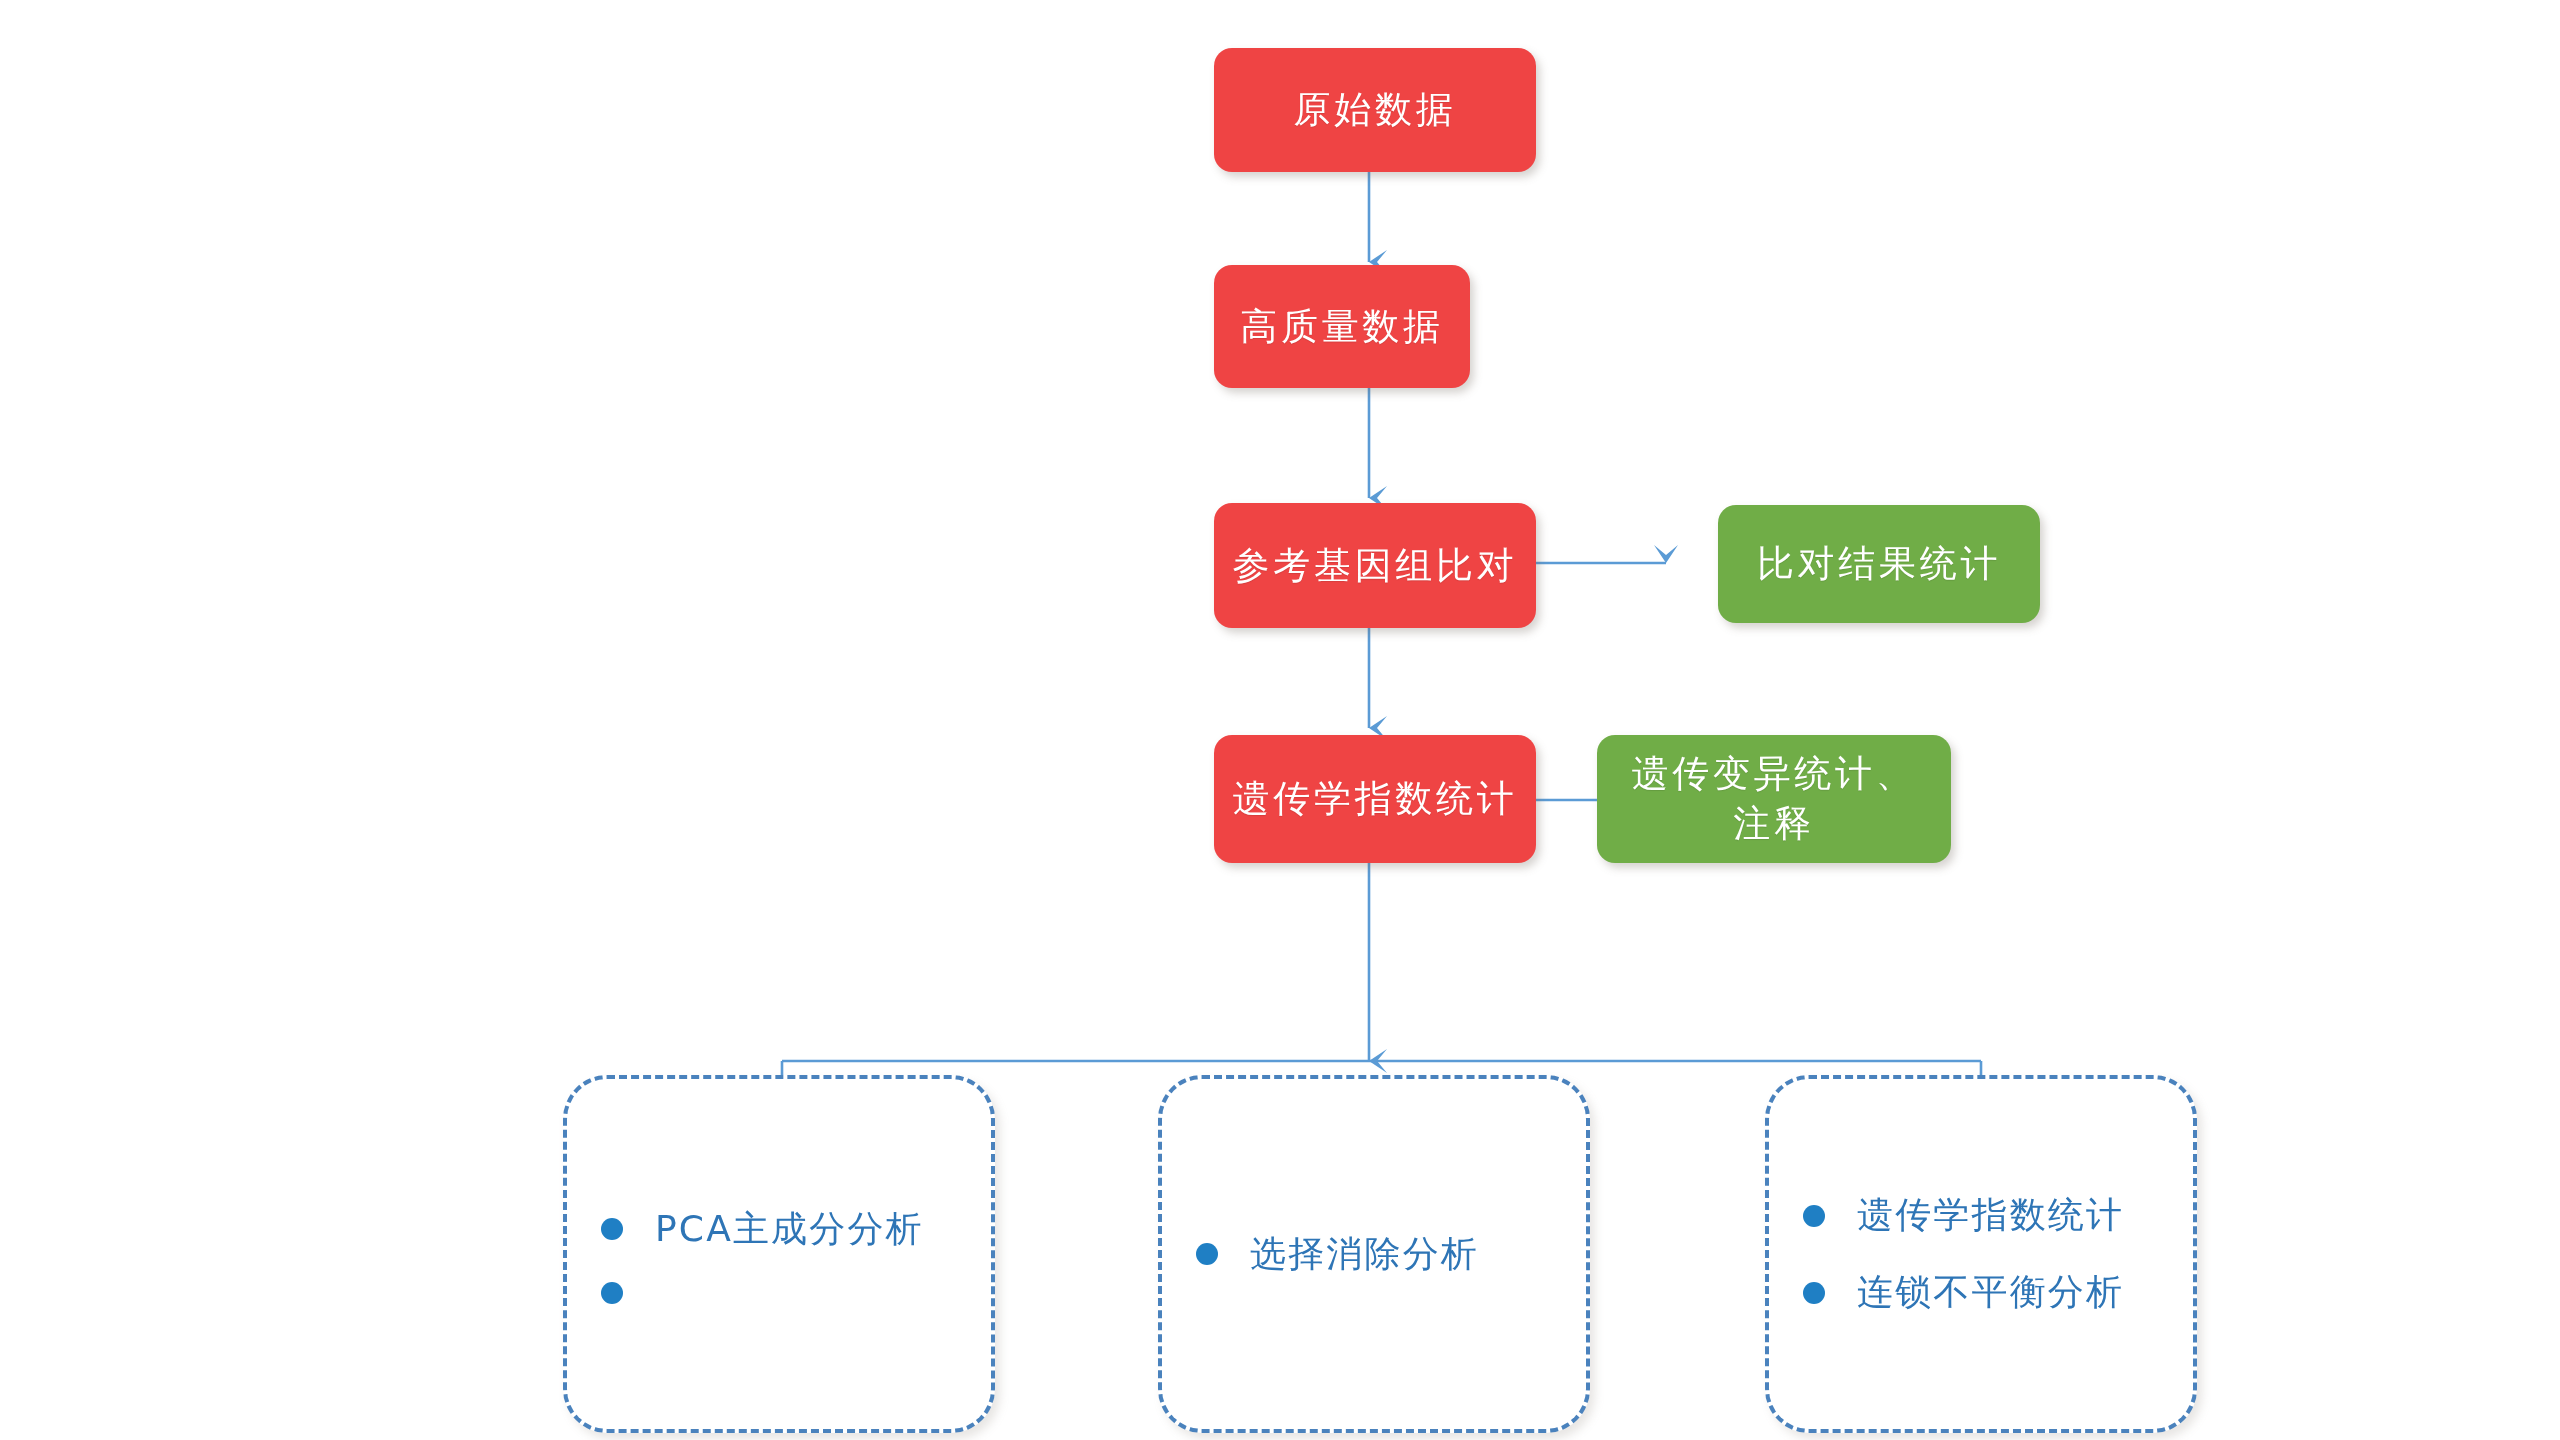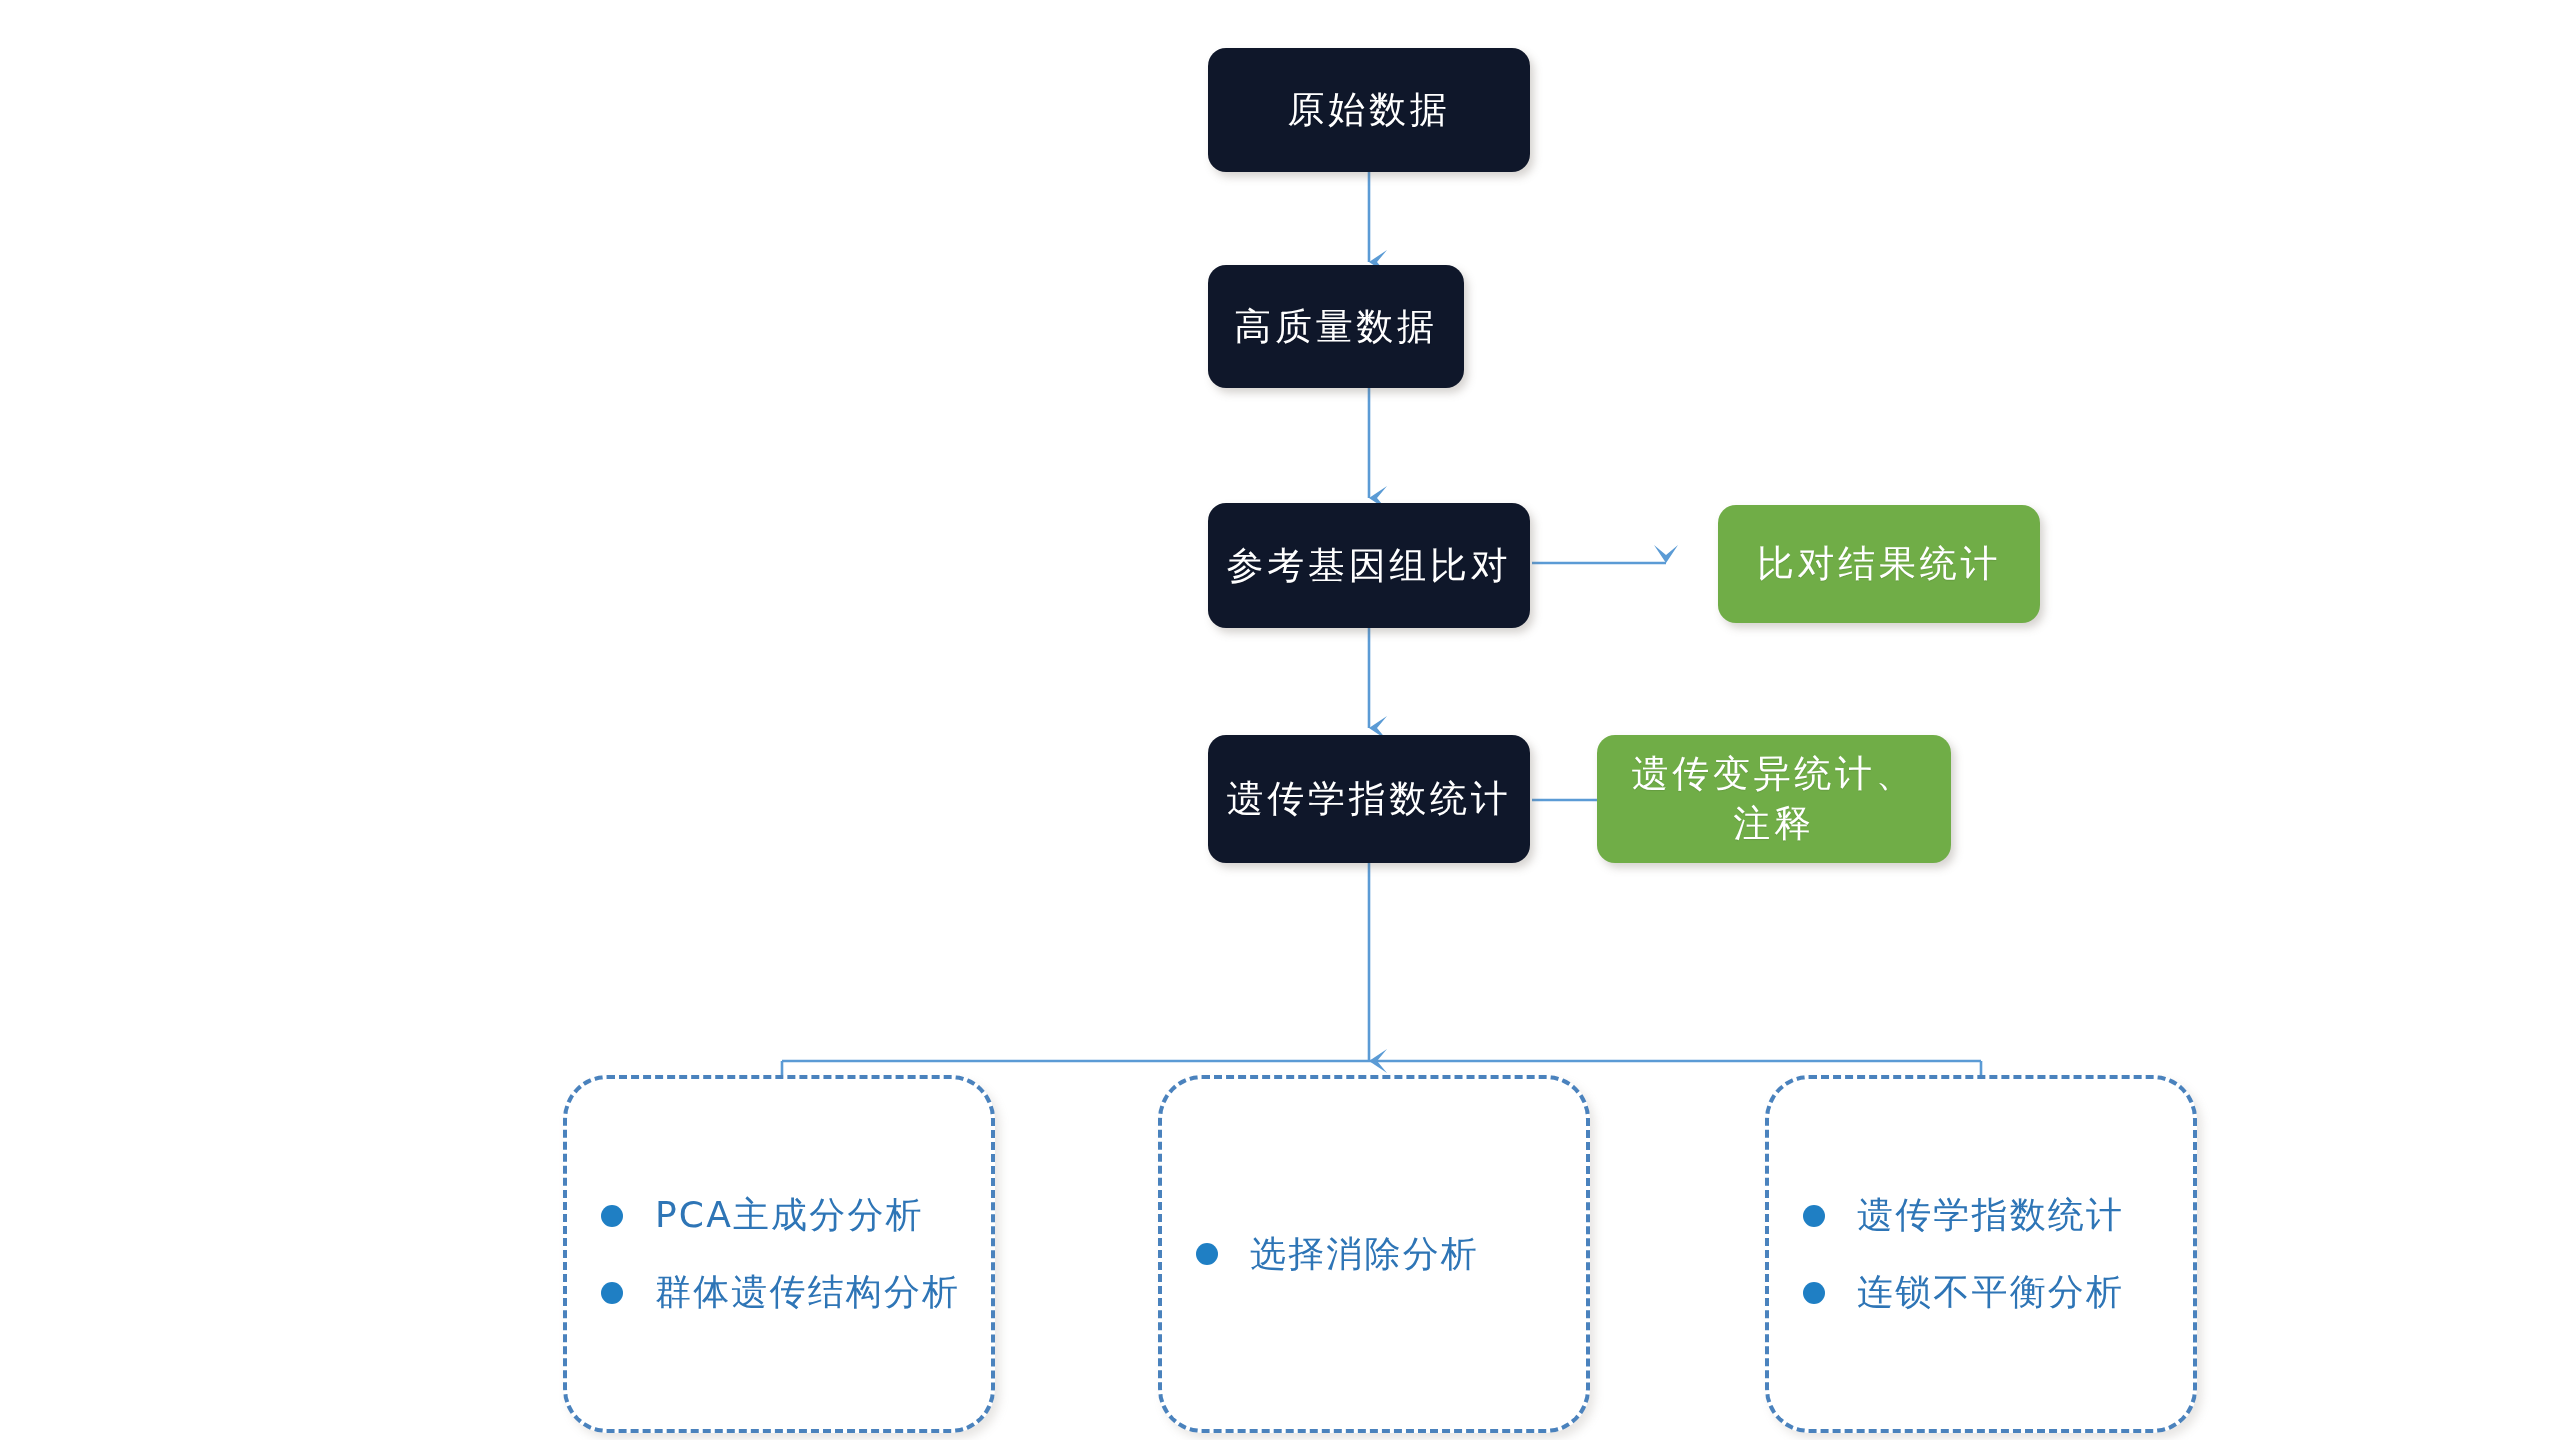--- a/index.html
+++ b/index.html
@@ -42,21 +42,21 @@
     justify-content: center;
     text-align: center;
     color: #ffffff;
     box-shadow: 4px 5px 9px rgba(120,110,100,0.30);
     line-height: 1.35;
     letter-spacing: 0.10em;
     font-size: 37px;
     padding: 0 10px;
     box-sizing: border-box;
   }
-  .node.blue  { background: #0f172a; }
+  .node.blue  { background: #ef4444; margin-left: 6px; }
   .node.green { background: #70AD47; }
 
   .node-label {
     display: block;
     white-space: pre-line;
     text-shadow: 0 1px 1px rgba(0,0,0,0.10);
   }
 
   
   .panel {
@@ -158,21 +158,20 @@
   </div>
 
   <div class="panel" style="left:563px; top:1075px; width:432px; height:358px;">
     <ul class="panel-list">
       <li class="panel-item">
         <span class="bullet"></span>
         <span class="panel-item-label">PCA主成分分析</span>
       </li>
       <li class="panel-item">
         <span class="bullet"></span>
-        <span class="panel-item-label">群体遗传结构分析</span>
       </li>
     </ul>
   </div>
 
   <div class="panel" style="left:1158px; top:1075px; width:432px; height:358px;">
     <ul class="panel-list">
       <li class="panel-item">
         <span class="bullet"></span>
         <span class="panel-item-label">选择消除分析</span>
       </li>

